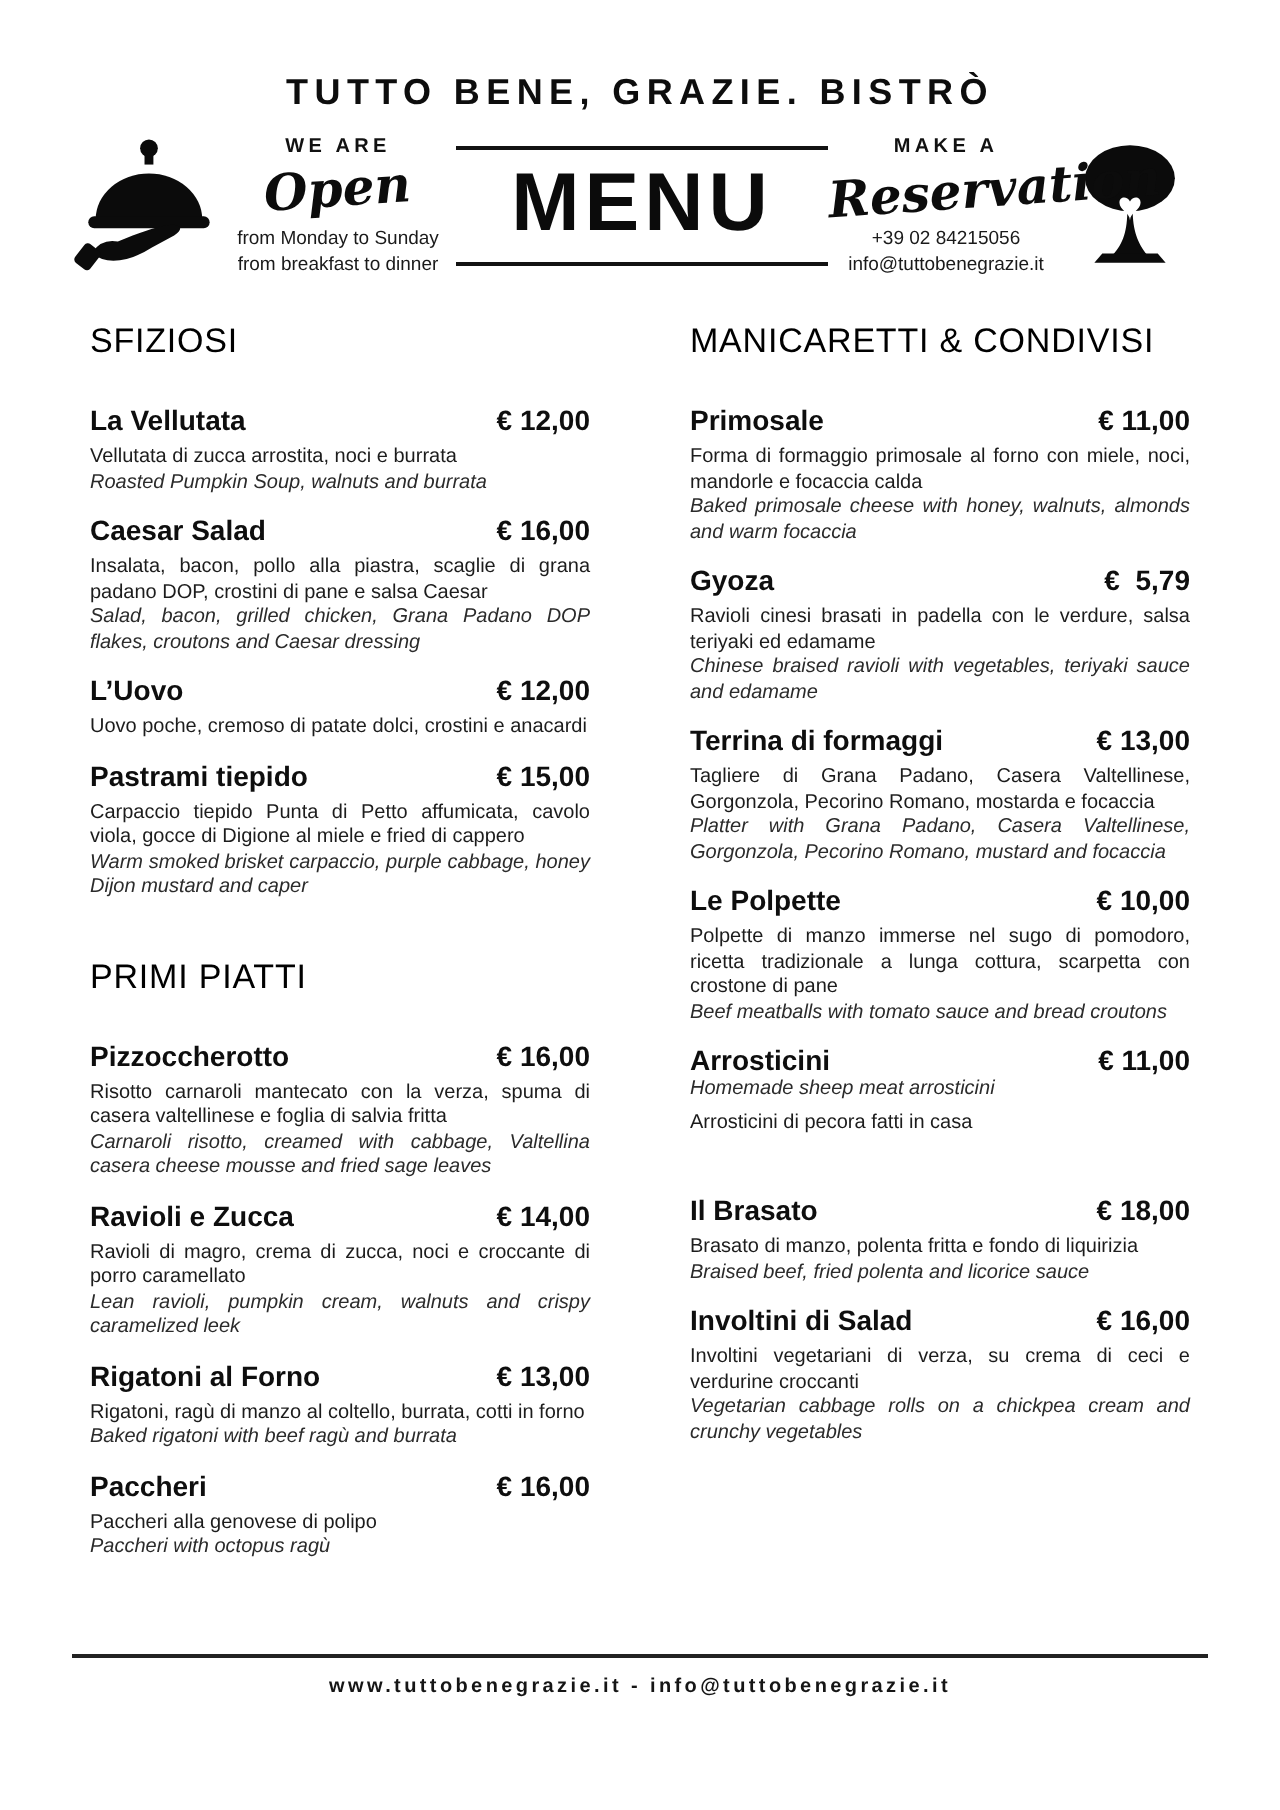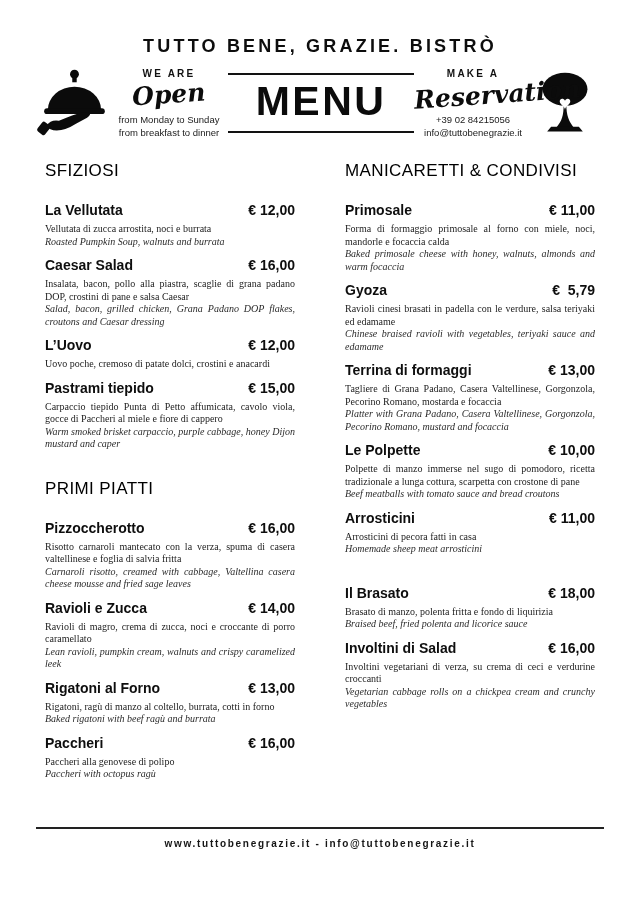--- a/index.html
+++ b/index.html
@@ -104,21 +104,20 @@
     font-size: 14px;
     font-weight: 700;
     color: #0e0e0e;
     white-space: pre;
   }
   .desc {
     font-size: 10px;
     line-height: 12.5px;
     text-align: justify;
     color: #1c1c1c;
-    font-family: Liberation Serif, serif;
   }
   .desc-it { margin-top: 4px; }
   .desc-en { font-style: italic; color: #2b2b2b; }
 
   
   .footer { position: absolute; left: 36px; right: 36px; top: 827px; }
   .footer-rule { height: 2px; background: #222; }
   .footer-text {
     margin-top: 9px;
     text-align: center;
@@ -215,21 +214,21 @@
       <span class="item-price">€ 12,00</span>
     </div>
     <p class="desc desc-it">Uovo poche, cremoso di patate dolci, crostini e anacardi</p>
   </div>
 
   <div class="menu-item">
     <div class="item-head">
       <span class="item-name">Pastrami tiepido</span>
       <span class="item-price">€ 15,00</span>
     </div>
-    <p class="desc desc-it">Carpaccio tiepido Punta di Petto affumicata, cavolo viola, gocce di Paccheri al miele e fiore di cappero</p>
+    <p class="desc desc-it">Carpaccio tiepido Punta di Petto affumicata, cavolo viola, gocce di Digione al miele e fried di cappero</p>
     <p class="desc desc-en">Warm smoked brisket carpaccio, purple cabbage, honey Dijon mustard and caper</p>
   </div>
 </div>
   </section>
 
   <section class="menu-section">
     <h2 class="section-title">PRIMI PIATTI</h2>
     <div class="items">
   <div class="menu-item">
     <div class="item-head">
@@ -307,22 +306,22 @@
     </div>
     <p class="desc desc-it">Polpette di manzo immerse nel sugo di pomodoro, ricetta tradizionale a lunga cottura, scarpetta con crostone di pane</p>
     <p class="desc desc-en">Beef meatballs with tomato sauce and bread croutons</p>
   </div>
 
   <div class="menu-item">
     <div class="item-head">
       <span class="item-name">Arrosticini</span>
       <span class="item-price">€ 11,00</span>
     </div>
+    <p class="desc desc-en">Homemade sheep meat arrosticini</p>
     <p class="desc desc-it">Arrosticini di pecora fatti in casa</p>
-    <p class="desc desc-en">Homemade sheep meat arrosticini</p>
   </div>
 </div>
   </section>
 
   <section class="menu-section">
     <div class="items">
   <div class="menu-item">
     <div class="item-head">
       <span class="item-name">Il Brasato</span>
       <span class="item-price">€ 18,00</span>

